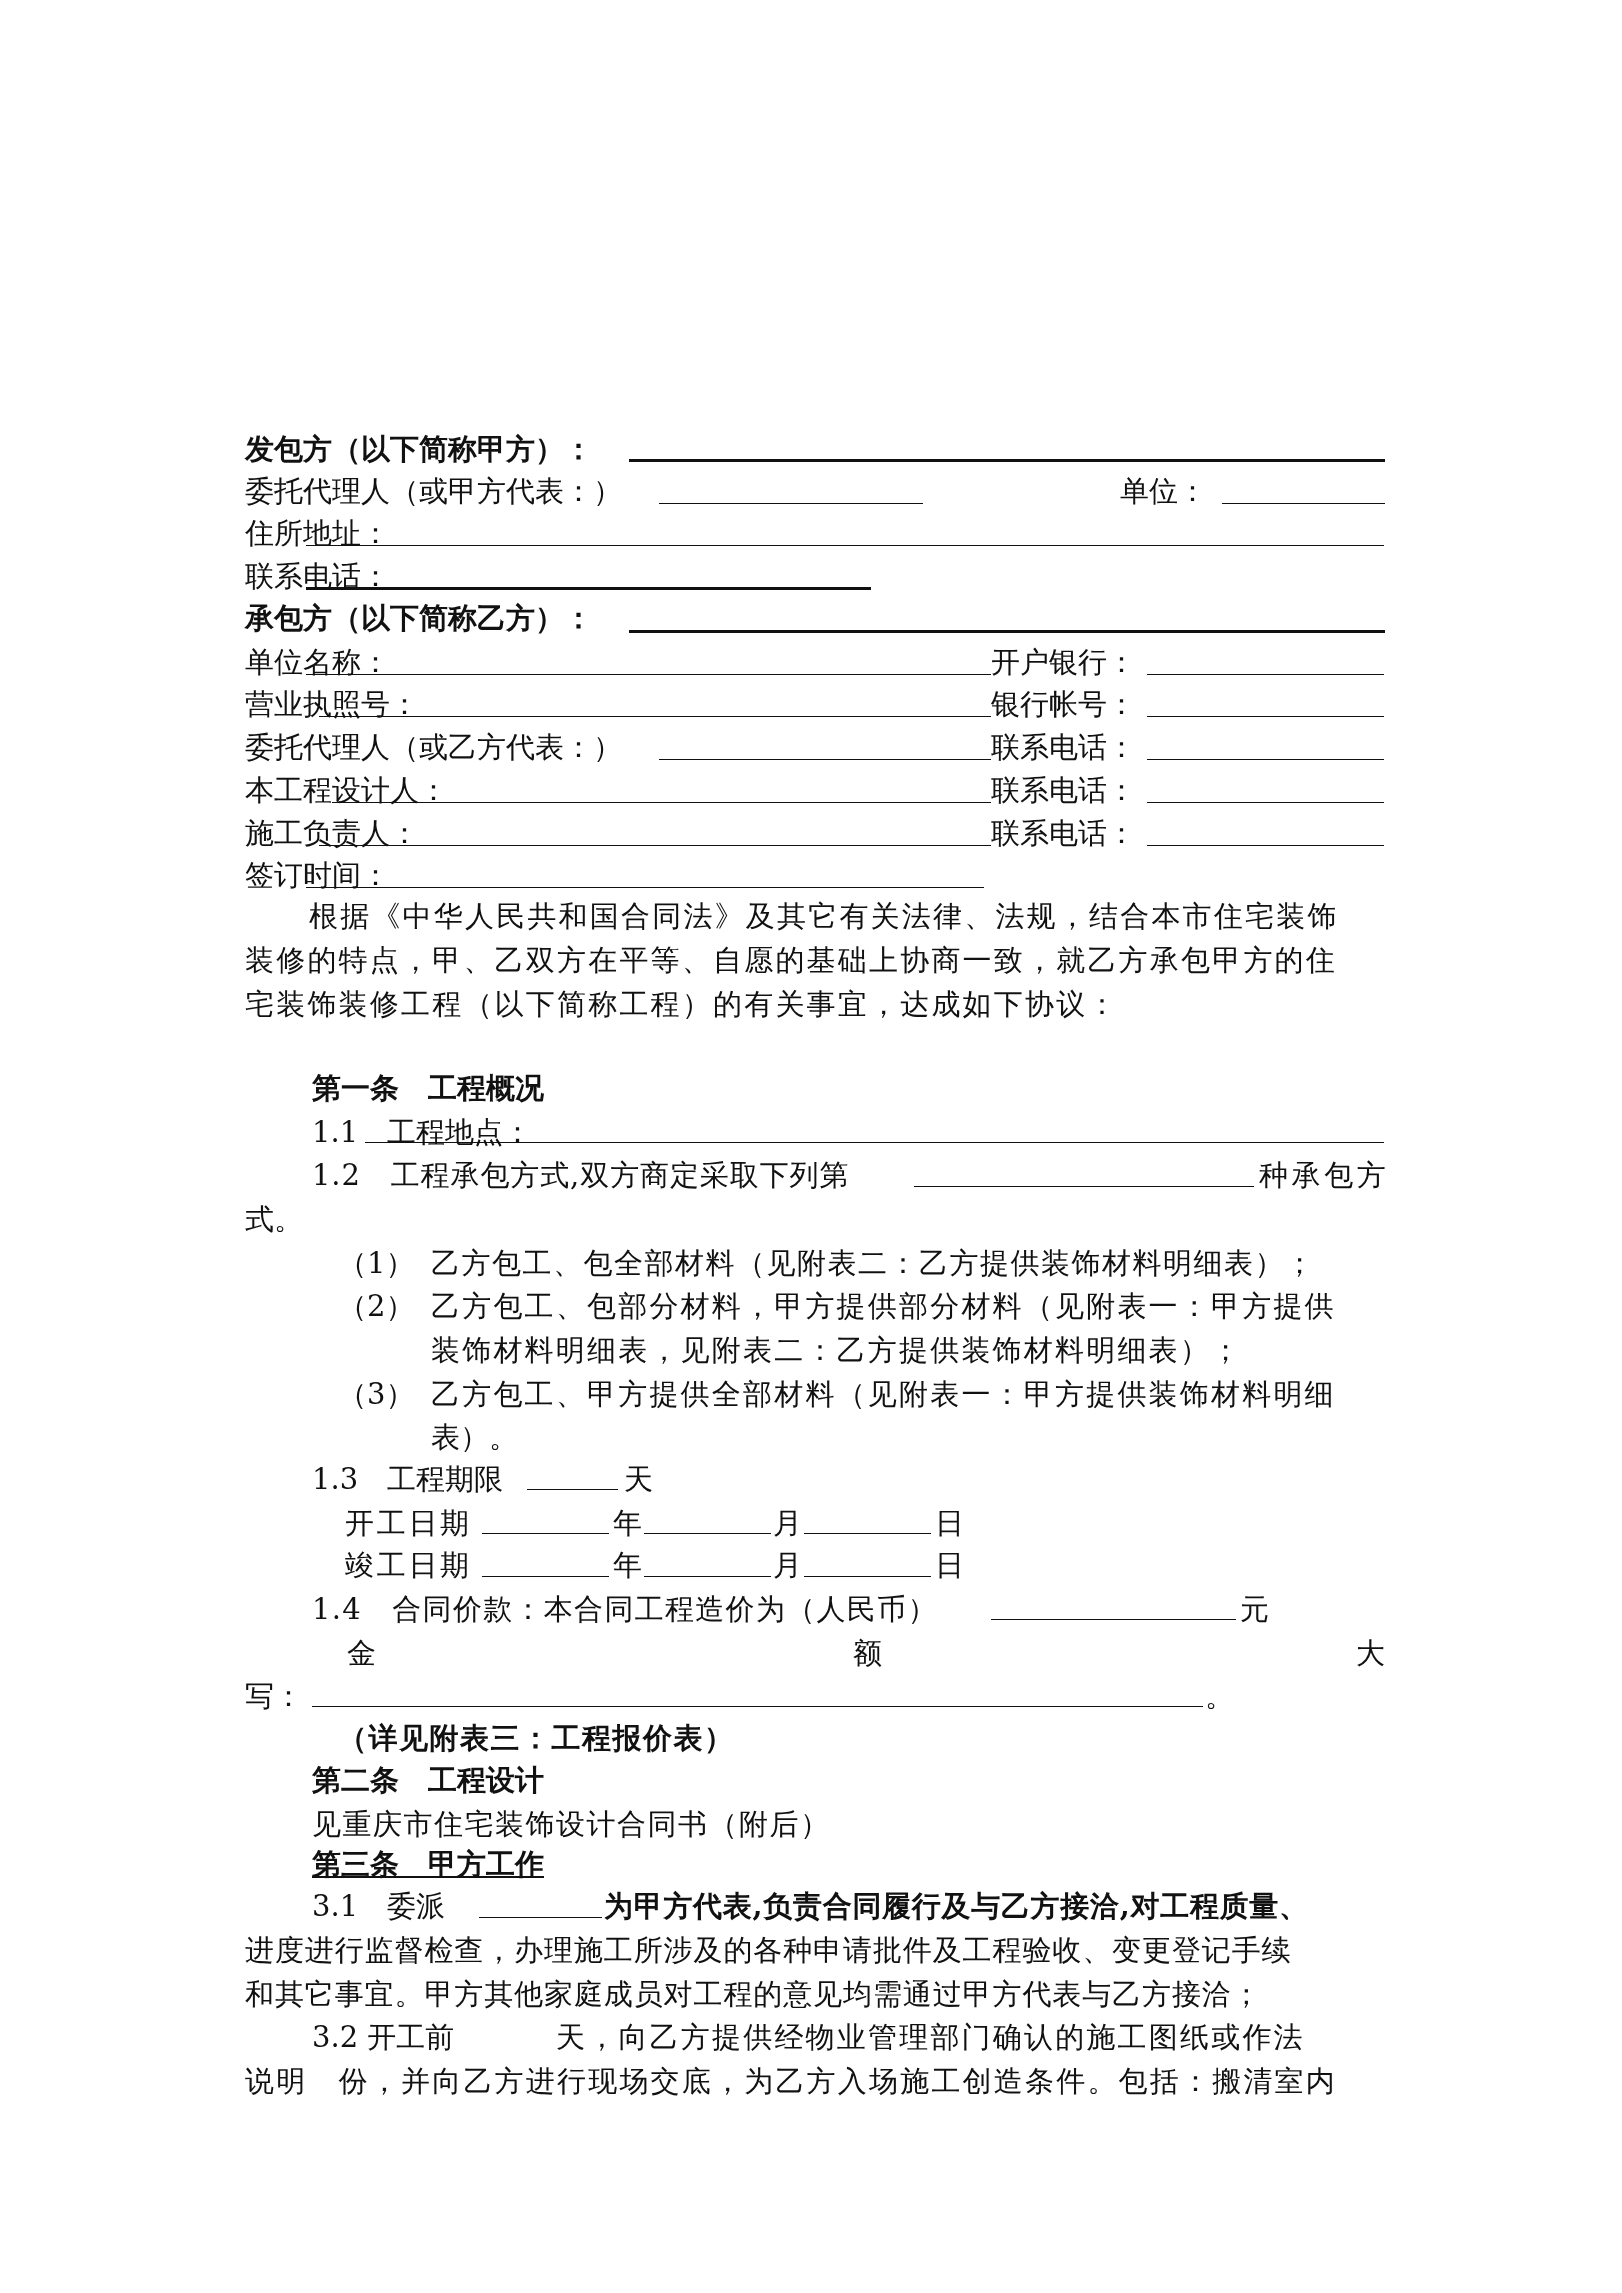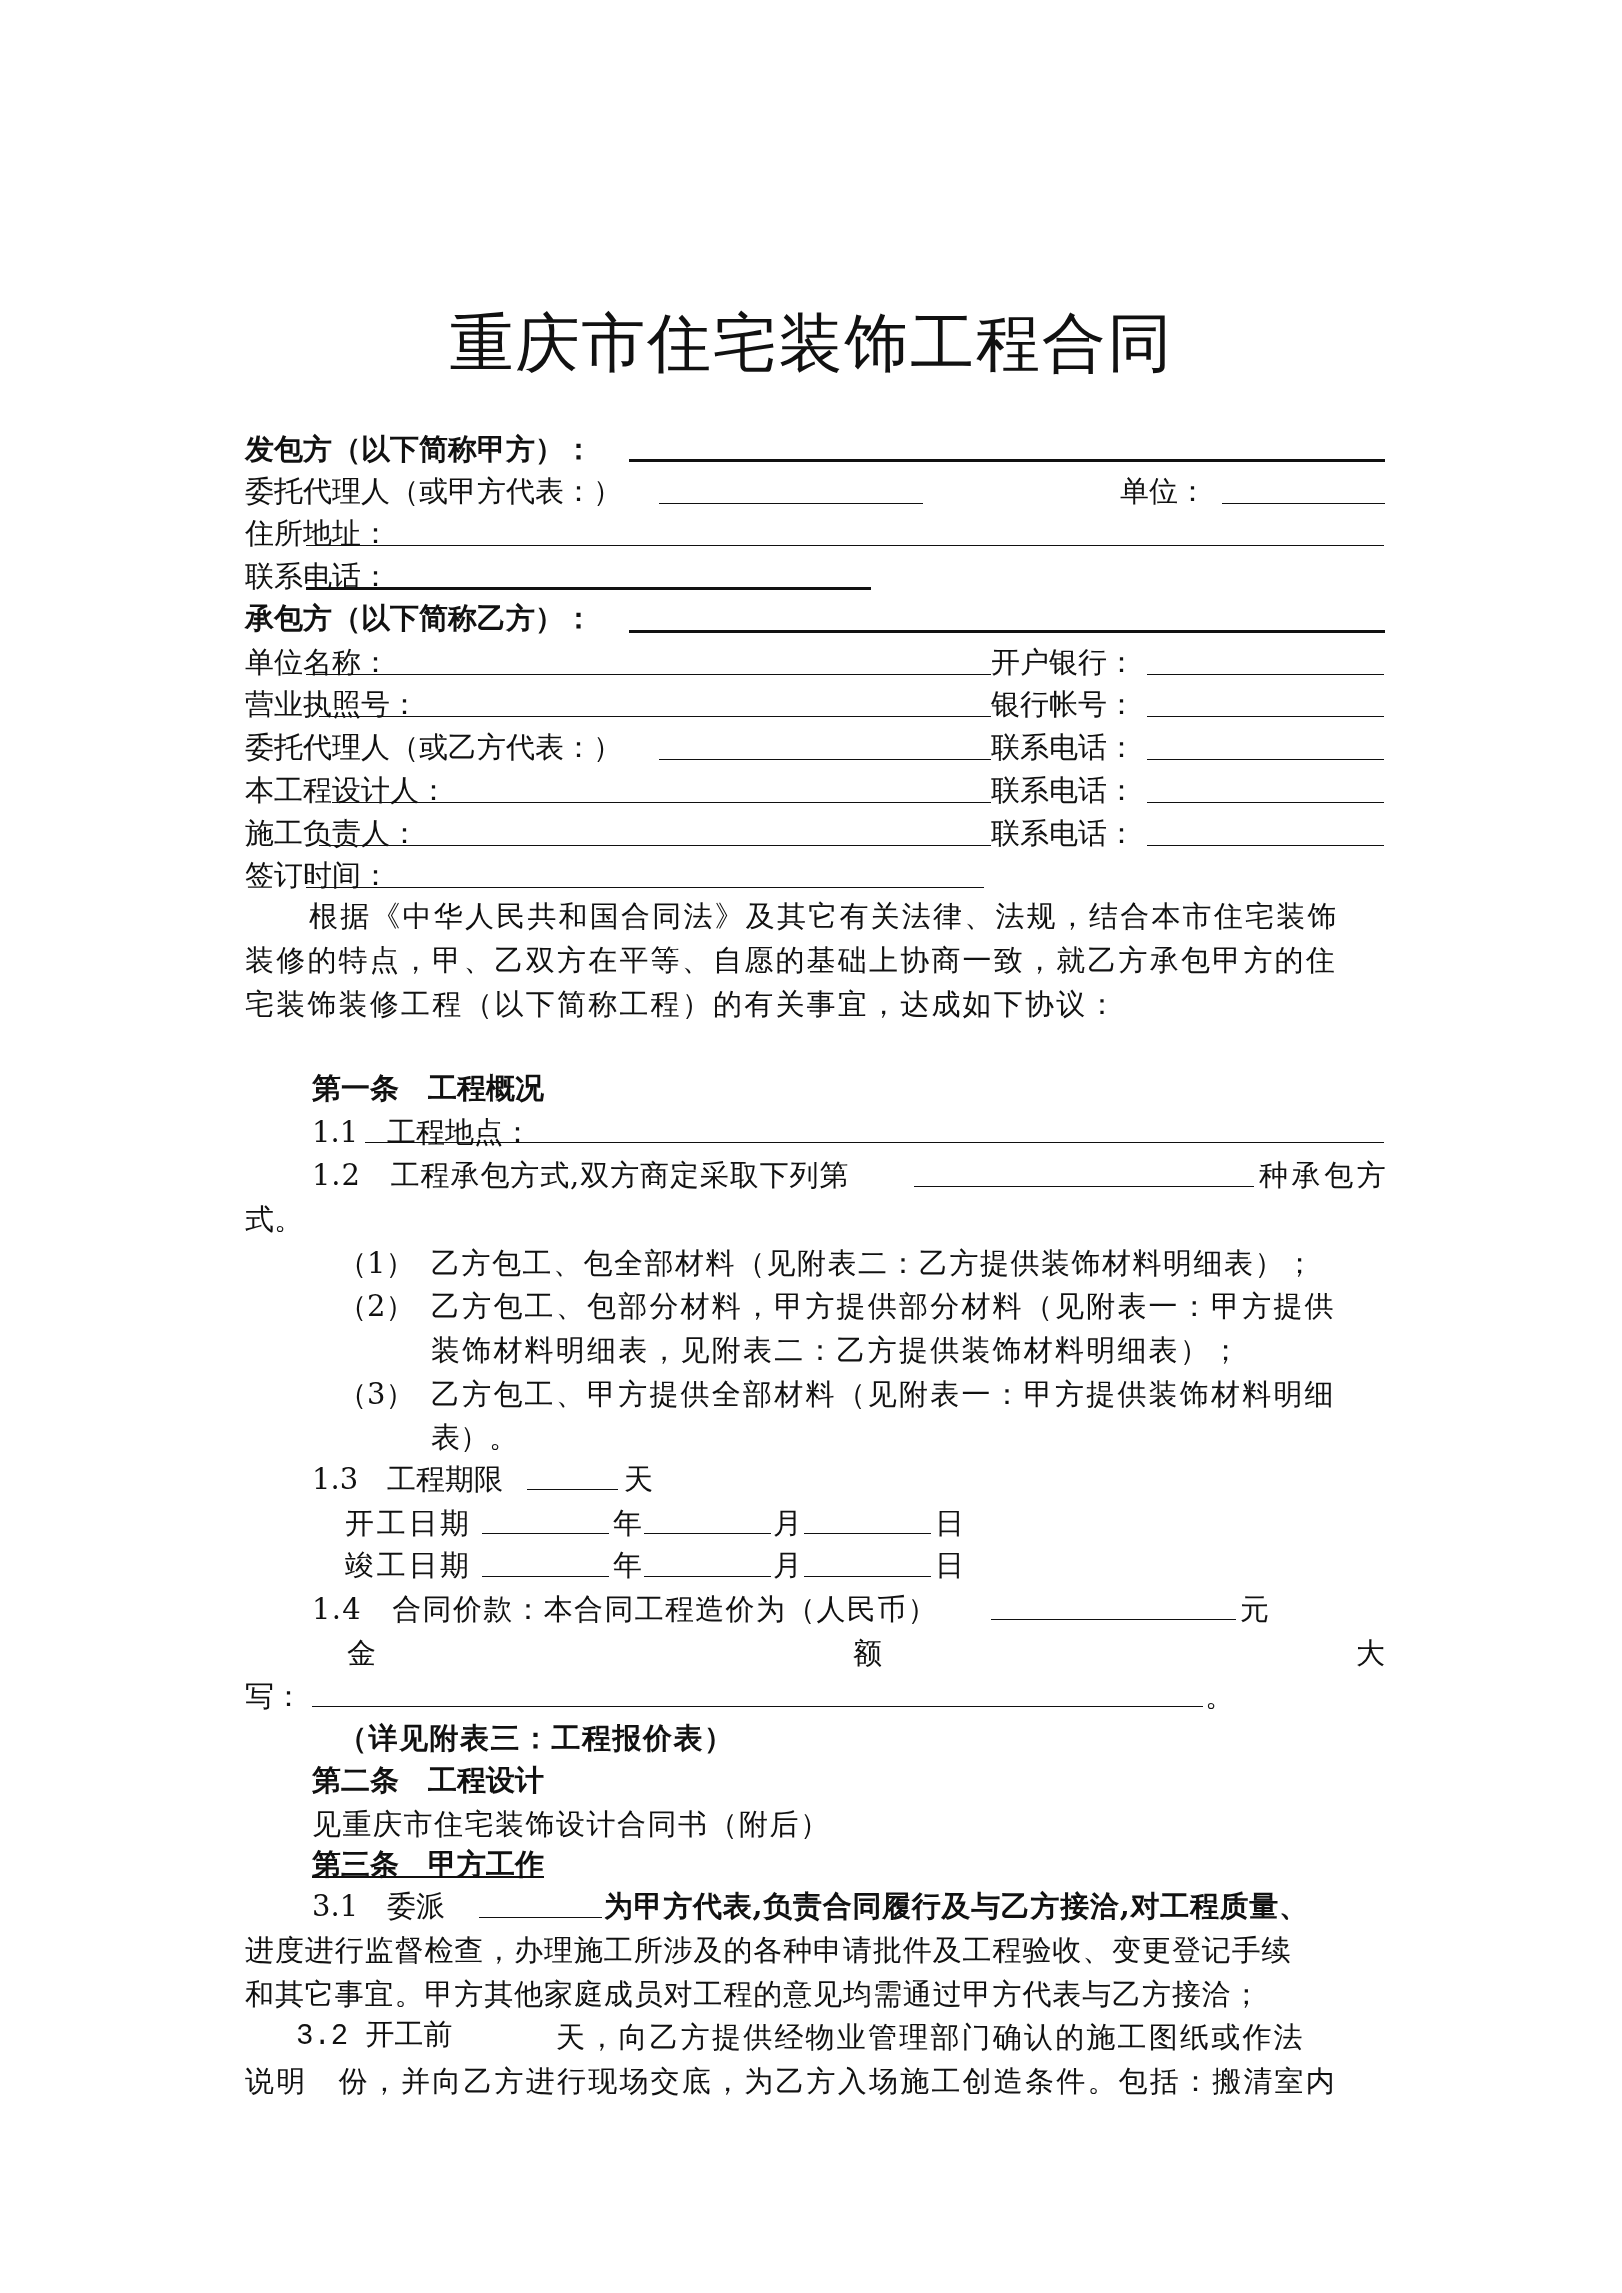--- a/index.html
+++ b/index.html
@@ -13,21 +13,20 @@
   .title { position: absolute; left: 0; width: 1623px; top: 302px; text-align: center;
            font-family: "DejaVu Sans", "Liberation Sans", sans-serif; font-size: 64px; line-height: 82px; letter-spacing: 1.8px; }
   .blank { position: absolute; height: 0; border-bottom: 1.8px solid #111; }
   .blank.thick { border-bottom: 3.6px solid #111; }
 </style>
 </head>
 <body>
 
 <div class="page">
 
-  <div class="title">重庆市住宅装饰工程合同</div>
 
   <div class="line bold" style="left:245px; top:431px;">发包方（以下简称甲方）：</div>
   <div class="blank thick" style="left:629px; top:459px; width:756px;"></div>
 
   <div class="line" style="left:245px; top:473px;">委托代理人（或甲方代表：）</div>
   <div class="blank" style="left:659px; top:503px; width:264px;"></div>
   <div class="line" style="left:1120px; top:473px;">单位：</div>
   <div class="blank" style="left:1222px; top:503px; width:163px;"></div>
 
   <div class="line" style="left:245px; top:515px;">住所地址：</div>
@@ -128,18 +127,18 @@
   <div class="line bold" style="left:312px; top:1762px;">第二条　工程设计</div>
   <div class="line" style="left:312px; top:1806px; letter-spacing:1.5px;">见重庆市住宅装饰设计合同书（附后）</div>
 
   <div class="line bold" style="left:312px; top:1846px;text-decoration:underline;">第三条　甲方工作</div>
   <div class="line" style="left:312px; top:1888px;">3.1　委派</div>
   <div class="blank" style="left:479px; top:1917px; width:123px;"></div>
   <div class="line" style="left:604px; top:1888px; letter-spacing:0.7px;font-weight:bold;">为甲方代表,负责合同履行及与乙方接洽,对工程质量、</div>
   <div class="line" style="left:245px; top:1932px; letter-spacing:0.9px;">进度进行监督检查，办理施工所涉及的各种申请批件及工程验收、变更登记手续</div>
   <div class="line" style="left:245px; top:1976px; letter-spacing:0.9px;">和其它事宜。甲方其他家庭成员对工程的意见均需通过甲方代表与乙方接洽；</div>
 
-  <div class="line" style="left:296px; top:2019px;font-family:Liberation Mono, monospace;">3.2 开工前</div>
+  <div class="line" style="left:312px; top:2019px;">3.2 开工前</div>
   <div class="line" style="left:245px; top:2063px; letter-spacing:2.2px;">说明　份，并向乙方进行现场交底，为乙方入场施工创造条件。包括：搬清室内</div>
   <div class="line" style="left:556px; top:2019px; letter-spacing:2.2px;">天，向乙方提供经物业管理部门确认的施工图纸或作法</div>
 
 </div>
 
 
 </body></html>

